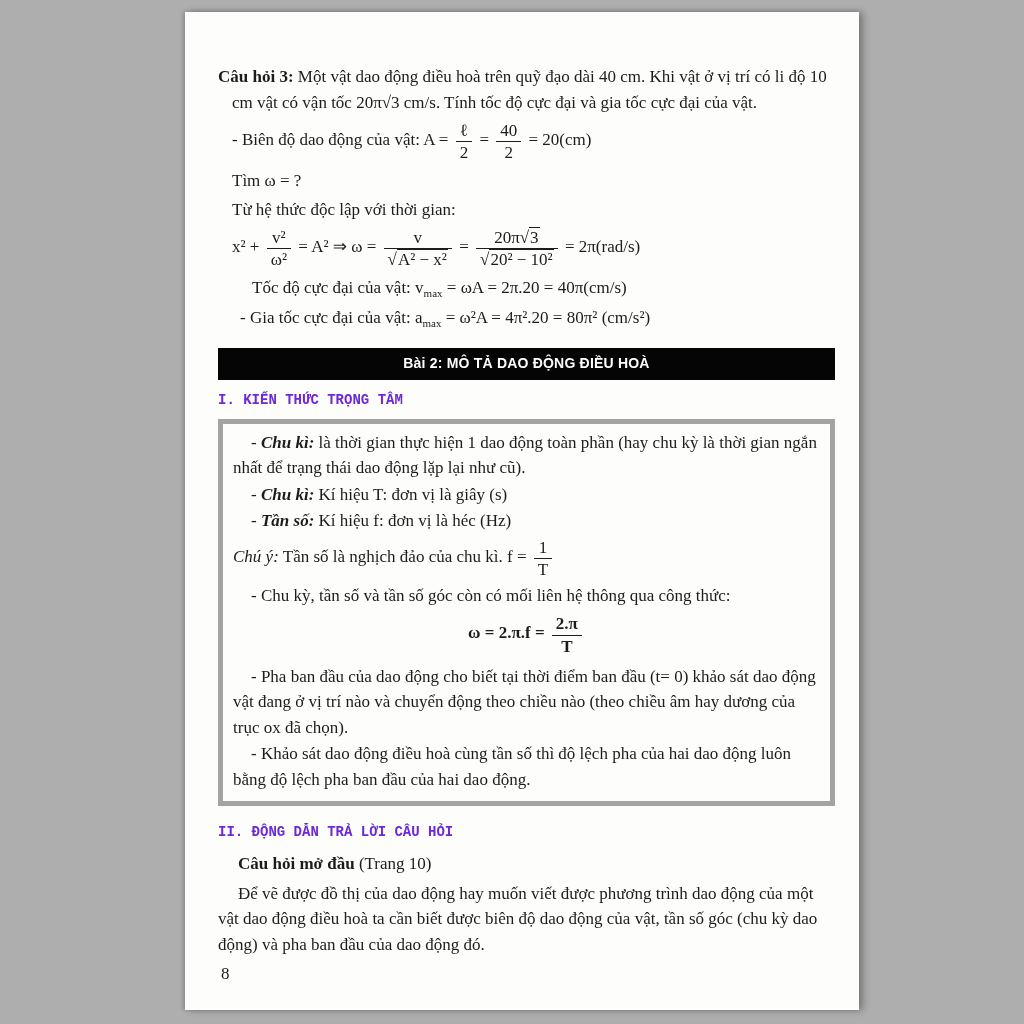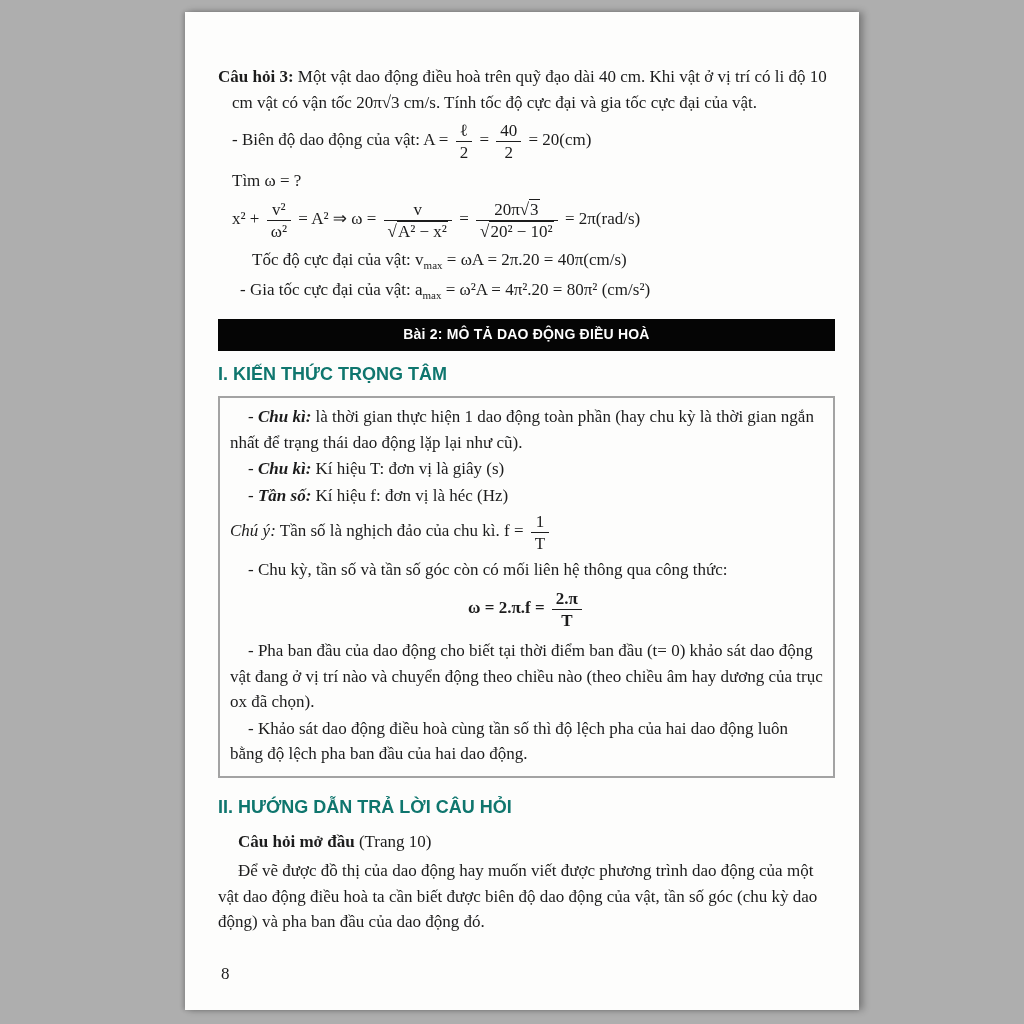--- a/index.html
+++ b/index.html
@@ -48,28 +48,28 @@
     color: #ffffff;
     font-family: "Liberation Sans", sans-serif;
     font-weight: bold;
     font-size: 14px;
     text-align: center;
     padding: 5px 0 6px 0;
     margin: 16px 0 10px 0;
     letter-spacing: 0.2px;
   }
   .h-sans {
-    font-family: Liberation Sans, sans-serif;
+    font-family: Liberation Mono, monospace;
     font-weight: bold;
-    font-size: 18px;
+    font-size: 14px;
     margin: 10px 0 8px 0;
-    color: #0f766e;
+    color: #6d28d9;
   }
   .kbox {
-    border: 2px solid #a3a3a3;
+    border: 5px solid #a3a3a3;
     padding: 6px 10px 8px 10px;
     margin: 2px 0 16px 0;
   }
   .kbox p { text-indent: 18px; margin-bottom: 1px; }
   .kbox .note-line { margin: 4px 0 4px 0; text-indent: 0; }
   .center-formula { text-align: center; margin: 6px 0 8px 0; text-indent: 0; font-weight: bold; }
   .sub-heading { margin-left: 20px; }
   .body-par { text-indent: 20px; margin-top: 4px; }
   .pagenum { position: absolute; left: 36px; bottom: 24px; font-size: 17px; }
 </style>
@@ -89,20 +89,21 @@
       <span>- Biên độ dao động của vật:</span>
       <span>A =</span>
       <span class="frac"><span class="num">ℓ</span><span class="den">2</span></span>
       <span>=</span>
       <span class="frac"><span class="num">40</span><span class="den">2</span></span>
       <span>= 20(cm)</span>
     </div>
 
     <p class="ind">Tìm ω = ?</p>
 
+    <p class="ind">Từ hệ thức độc lập với thời gian:</p>
 
     <div class="formula-line ind">
       <span>x² +</span>
       <span class="frac"><span class="num">v²</span><span class="den">ω²</span></span>
       <span>= A² ⇒ ω =</span>
       <span class="frac"><span class="num">v</span><span class="den"><span>√</span><span class="sqrt-arg">A² − x²</span></span></span>
       <span>=</span>
       <span class="frac"><span class="num"><span>20π</span><span>√</span><span class="sqrt-arg">3</span></span><span class="den"><span>√</span><span class="sqrt-arg">20² − 10²</span></span></span>
       <span>= 2π(rad/s)</span>
     </div>
@@ -147,21 +148,21 @@
       </p>
       <p>- Chu kỳ, tần số và tần số góc còn có mối liên hệ thông qua công thức:</p>
       <div class="center-formula">
         <span>ω = 2.π.f =</span>
         <span class="frac"><span class="num">2.π</span><span class="den">T</span></span>
       </div>
       <p>- Pha ban đầu của dao động cho biết tại thời điểm ban đầu (t= 0) khảo sát dao động vật đang ở vị trí nào và chuyển động theo chiều nào (theo chiều âm hay dương của trục ox đã chọn).</p>
       <p>- Khảo sát dao động điều hoà cùng tần số thì độ lệch pha của hai dao động luôn bằng độ lệch pha ban đầu của hai dao động.</p>
     </div>
 
-    <div class="h-sans">II. HƯỚNG DẪN TRẢ LỜI CÂU HỎI</div>
+    <div class="h-sans">II. ĐỘNG DẪN TRẢ LỜI CÂU HỎI</div>
 
     <p class="sub-heading">
       <b>Câu hỏi mở đầu</b>
       <span>(Trang 10)</span>
     </p>
 
     <p class="body-par">Để vẽ được đồ thị của dao động hay muốn viết được phương trình dao động của một vật dao động điều hoà ta cần biết được biên độ dao động của vật, tần số góc (chu kỳ dao động) và pha ban đầu của dao động đó.</p>
 
     <div class="pagenum">8</div>
 

